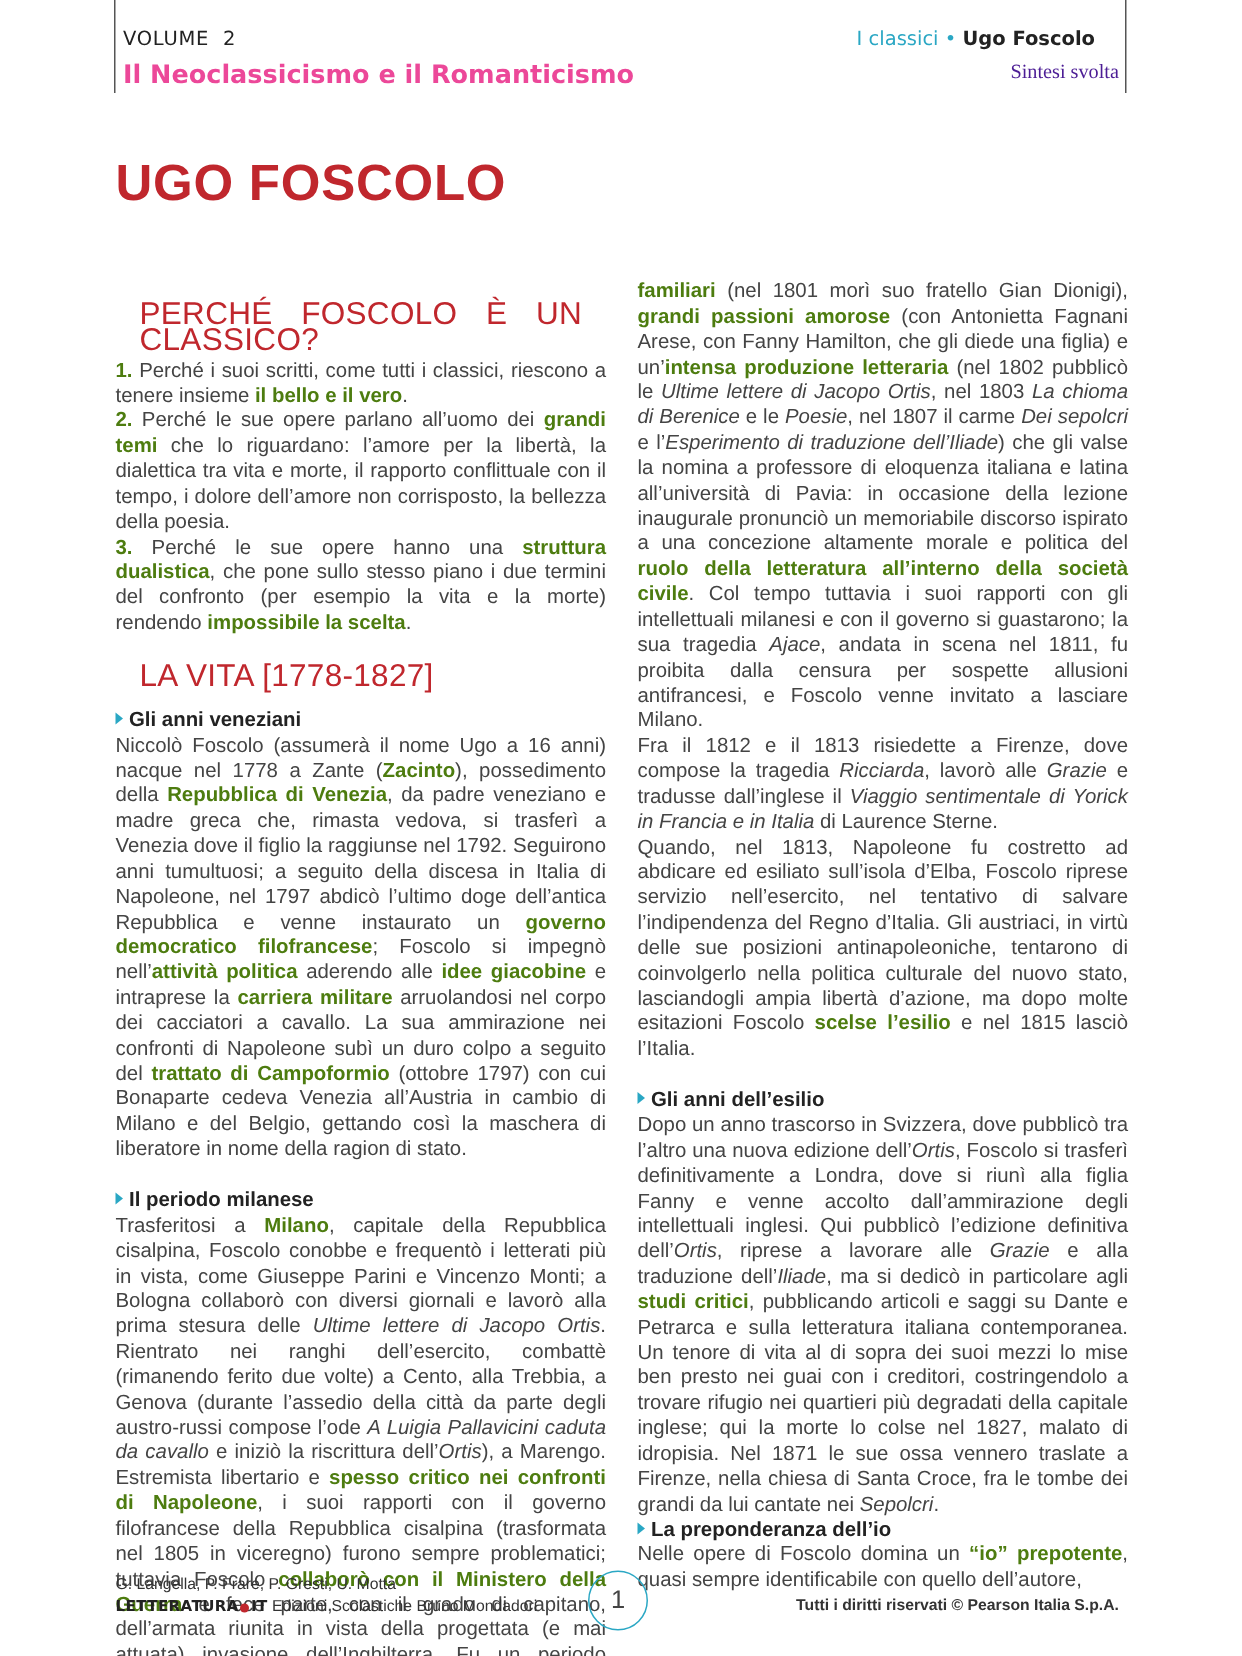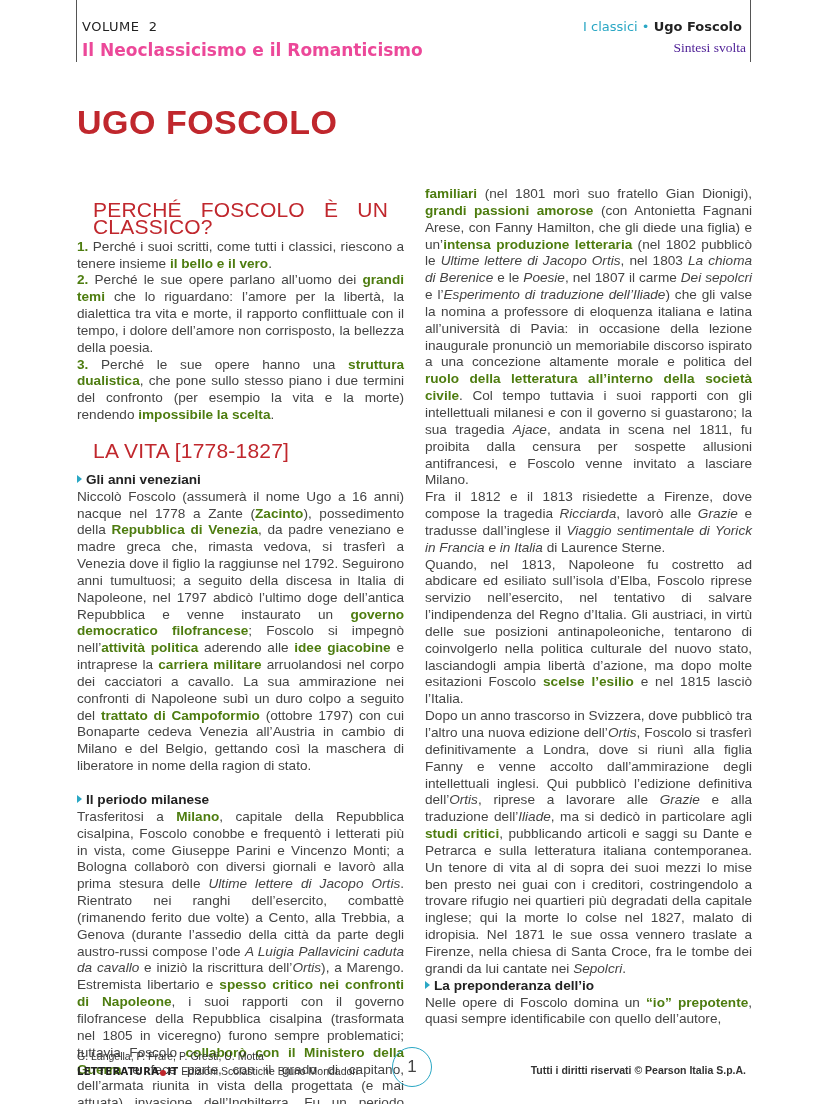--- a/index.html
+++ b/index.html
@@ -1,21 +1,21 @@
 <!DOCTYPE html>
 <html><head>
 <meta charset="utf-8">
 <style>
   html, body { margin:0; padding:0; background:#ffffff; }
   body { width:828px; height:1104px; position:relative; overflow:hidden; font-family:"DejaVu Sans", sans-serif; color:#3a3a3a; }
   .hdr-left { position:absolute; left:76px; top:0; height:62px; border-left:1.5px solid #555; padding-left:6px; }
   .vol { position:absolute; left:82px; top:19px; font-size:13px; font-weight:normal; color:#222; letter-spacing:0.5px; font-family:"DejaVu Sans", sans-serif; }
   .sub { position:absolute; left:82px; top:40px; font-size:17px; font-weight:bold; color:#ec4899; font-family:"DejaVu Sans", sans-serif; }
   .hdr-right-line { position:absolute; left:750px; top:0; height:62px; border-left:1.5px solid #555; }
-  .crumb { position:absolute; right:86px; top:19px; font-size:13px; font-family:"DejaVu Sans", sans-serif; white-space:nowrap; }
+  .crumb { position:absolute; right:98px; top:19px; font-size:13px; font-family:"DejaVu Sans", sans-serif; white-space:nowrap; }
   .crumb .c1 { color:#2aa7c4; }
   .crumb .dot { color:#2aa7c4; }
   .crumb .c2 { color:#222; font-weight:bold; }
   .sintesi { position:absolute; right:82px; top:40px; font-size:13.5px; font-family:"Liberation Serif", serif; color:#4c1d95; }
   .title { position:absolute; left:77px; top:103px; font-size:34px; font-weight:bold; color:#c0272d; font-family:"Liberation Sans", sans-serif; letter-spacing:0.5px; }
   .col { position:absolute; width:327px; font-family:"Liberation Sans", sans-serif; font-size:13.6px; line-height:16.85px; color:#444; text-align:justify; }
   .col p { margin:0; }
   .col b { color:#4d7c0f; }
   .h2 { font-family:"Liberation Sans", sans-serif; font-size:21px; color:#c0272d; margin:16px; letter-spacing:0.2px; font-weight:normal; }
   .h3 { font-weight:bold; color:#222; margin:0; font-size:13.6px; }
@@ -54,20 +54,21 @@
 
   <p class="h3" style="margin-top:17px;"><span class="tri"></span><span>Il periodo milanese</span></p>
   <p><span>Trasferitosi a </span><b>Milano</b><span>, capitale della Repubblica cisalpina, Foscolo conobbe e frequentò i letterati più in vista, come Giuseppe Parini e Vincenzo Monti; a Bologna collaborò con diversi giornali e lavorò alla prima stesura delle </span><i>Ultime lettere di Jacopo Ortis</i><span>. Rientrato nei ranghi dell’esercito, combattè (rimanendo ferito due volte) a Cento, alla Trebbia, a Genova (durante l’assedio della città da parte degli austro-russi compose l’ode </span><i>A Luigia Pallavicini caduta da cavallo</i><span> e iniziò la riscrittura dell’</span><i>Ortis</i><span>), a Marengo. Estremista libertario e </span><b>spesso critico nei confronti di Napoleone</b><span>, i suoi rapporti con il governo filofrancese della Repubblica cisalpina (trasformata nel 1805 in viceregno) furono sempre problematici; tuttavia Foscolo </span><b>collaborò con il Ministero della Guerra</b><span> e fece parte, con il grado di capitano, dell’armata riunita in vista della progettata (e mai attuata) invasione dell’Inghilterra. Fu un periodo contrassegnato da </span><b>lutti</b></p>
 </div>
 
 <div class="col" style="left:425px; top:186px;">
   <p><b>familiari</b><span> (nel 1801 morì suo fratello Gian Dionigi), </span><b>grandi passioni amorose</b><span> (con Antonietta Fagnani Arese, con Fanny Hamilton, che gli diede una figlia) e un’</span><b>intensa produzione letteraria</b><span> (nel 1802 pubblicò le </span><i>Ultime lettere di Jacopo Ortis</i><span>, nel 1803 </span><i>La chioma di Berenice</i><span> e le </span><i>Poesie</i><span>, nel 1807 il carme </span><i>Dei sepolcri</i><span> e l’</span><i>Esperimento di traduzione dell’Iliade</i><span>) che gli valse la nomina a professore di eloquenza italiana e latina all’università di Pavia: in occasione della lezione inaugurale pronunciò un memoriabile discorso ispirato a una concezione altamente morale e politica del </span><b>ruolo della letteratura all’interno della società civile</b><span>. Col tempo tuttavia i suoi rapporti con gli intellettuali milanesi e con il governo si guastarono; la sua tragedia </span><i>Ajace</i><span>, andata in scena nel 1811, fu proibita dalla censura per sospette allusioni antifrancesi, e Foscolo venne invitato a lasciare Milano.</span></p>
   <p><span>Fra il 1812 e il 1813 risiedette a Firenze, dove compose la tragedia </span><i>Ricciarda</i><span>, lavorò alle </span><i>Grazie</i><span> e tradusse dall’inglese il </span><i>Viaggio sentimentale di Yorick in Francia e in Italia</i><span> di Laurence Sterne.</span></p>
   <p><span>Quando, nel 1813, Napoleone fu costretto ad abdicare ed esiliato sull’isola d’Elba, Foscolo riprese servizio nell’esercito, nel tentativo di salvare l’indipendenza del Regno d’Italia. Gli austriaci, in virtù delle sue posizioni antinapoleoniche, tentarono di coinvolgerlo nella politica culturale del nuovo stato, lasciandogli ampia libertà d’azione, ma dopo molte esitazioni Foscolo </span><b>scelse l’esilio</b><span> e nel 1815 lasciò l’Italia.</span></p>
 
+  <p class="h3" style="margin-top:17px;"><span class="tri"></span><span>Gli anni dell’esilio</span></p>
   <p><span>Dopo un anno trascorso in Svizzera, dove pubblicò tra l’altro una nuova edizione dell’</span><i>Ortis</i><span>, Foscolo si trasferì definitivamente a Londra, dove si riunì alla figlia Fanny e venne accolto dall’ammirazione degli intellettuali inglesi. Qui pubblicò l’edizione definitiva dell’</span><i>Ortis</i><span>, riprese a lavorare alle </span><i>Grazie</i><span> e alla traduzione dell’</span><i>Iliade</i><span>, ma si dedicò in particolare agli </span><b>studi critici</b><span>, pubblicando articoli e saggi su Dante e Petrarca e sulla letteratura italiana contemporanea. Un tenore di vita al di sopra dei suoi mezzi lo mise ben presto nei guai con i creditori, costringendolo a trovare rifugio nei quartieri più degradati della capitale inglese; qui la morte lo colse nel 1827, malato di idropisia. Nel 1871 le sue ossa vennero traslate a Firenze, nella chiesa di Santa Croce, fra le tombe dei grandi da lui cantate nei </span><i>Sepolcri</i><span>.</span></p>
 
   <p class="h3"><span class="tri"></span><span>La preponderanza dell’io</span></p>
   <p><span>Nelle opere di Foscolo domina un </span><b>“io” prepotente</b><span>, quasi sempre identificabile con quello dell’autore,</span></p>
 </div>
 
 <div class="footer-authors">G. Langella, P. Frare, P. Gresti, U. Motta</div>
 <div class="footer-pub">
   <span class="logo"><span>LETTERATURA</span><span class="rdot"></span><span>IT</span></span><span style="white-space:pre"> Edizioni Scolastiche Bruno Mondadori</span>
 </div>

